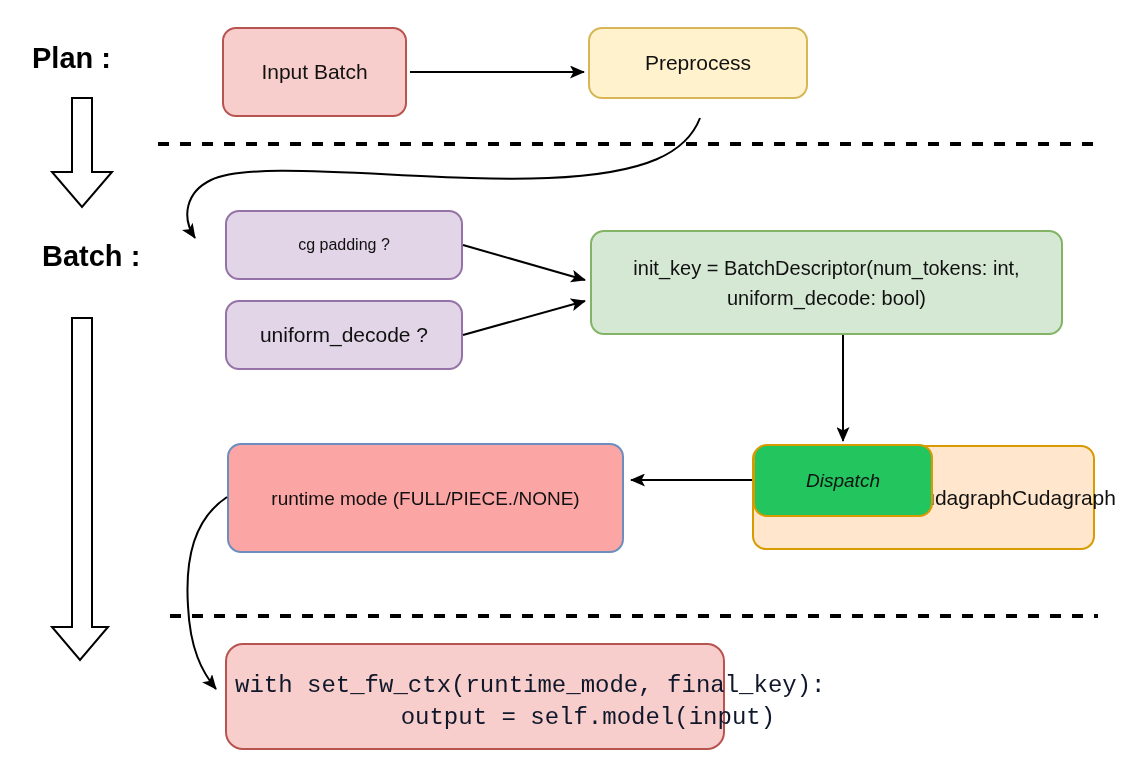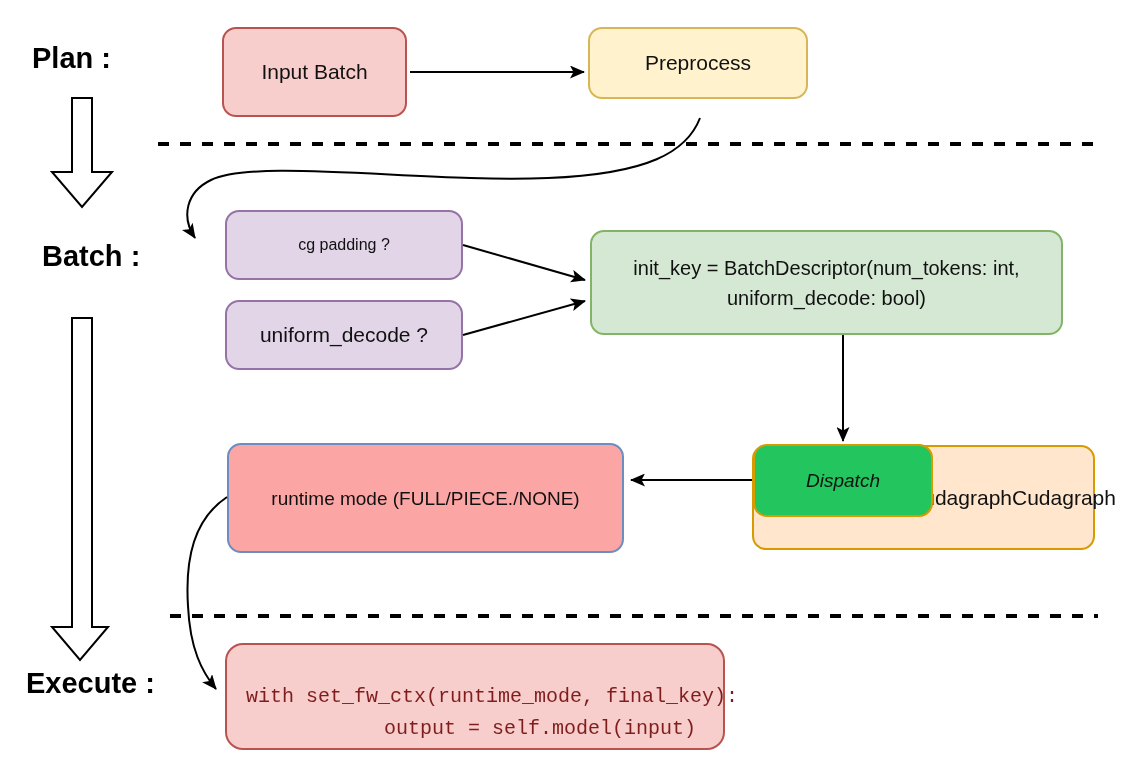--- a/index.html
+++ b/index.html
@@ -54,40 +54,39 @@
   #node-dispatcher .line{line-height:32px;}
   #node-dispatch{left:753px;top:444px;width:180px;height:73px;font-size:19px;}
   #node-runtime-mode{left:227px;top:443px;width:397px;height:110px;font-size:19px;}
   #node-runtime-mode .line{line-height:29px;}
   #node-execute-code{
     left:225px;top:643px;width:500px;height:107px;
     border-radius:18px;
     align-items:flex-start;justify-content:flex-start;
   }
   #node-execute-code pre{
-    margin:16px;
+    margin:5px;
     padding:20px 0 0 3px;
     font-family:"Liberation Mono","DejaVu Sans Mono",monospace;
-    font-size:20px;
+    font-size:24px;
     line-height:32px;
-    color:#7f1d1d;
+    color:#0f172a;
   }
   svg.edge-layer{
     position:absolute;left:0;top:0;width:1142px;height:770px;
     pointer-events:none;
   }
 </style>
 </head>
 <body>
 
 <div id="canvas">
 
   <div class="stage-label" style="left:32px;top:44px;">Plan :</div>
   <div class="stage-label" style="left:42px;top:242px;">Batch :</div>
-  <div class="stage-label" style="left:26px;top:669px;">Execute :</div>
 
   <div class="node n-red" id="node-input-batch">
     <div class="line">Input Batch</div>
   </div>
 
   <div class="node n-yellow" id="node-preprocess">
     <div class="line">Preprocess</div>
   </div>
 
   <div class="node n-purple" id="node-cg-padding">

